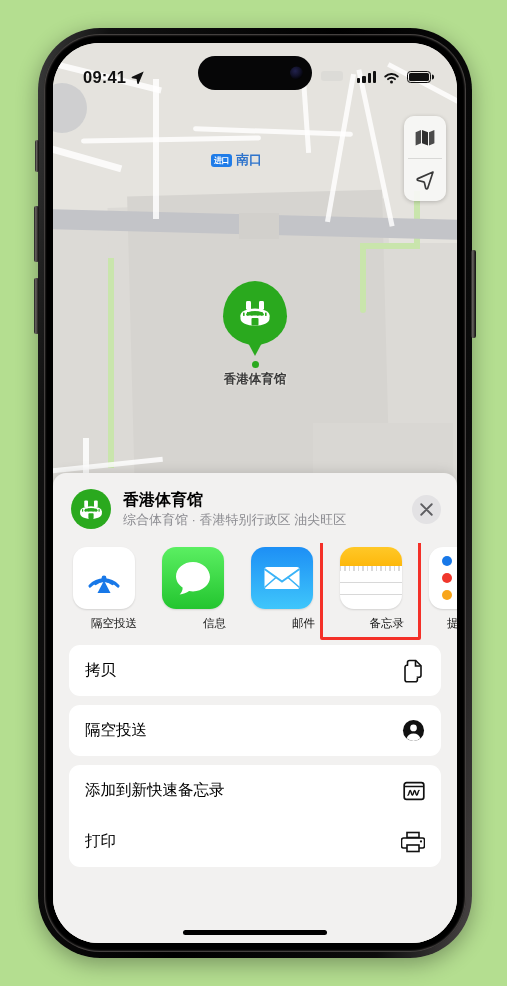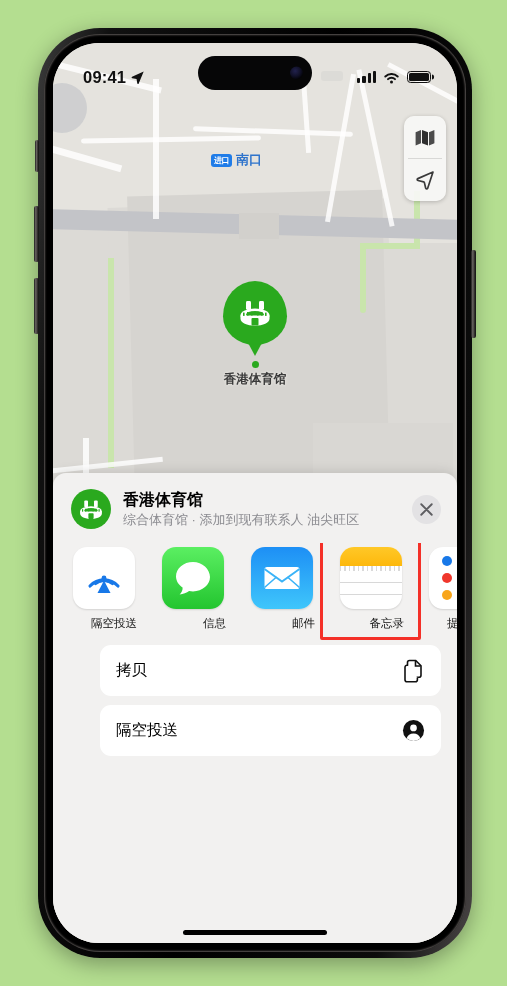--- a/index.html
+++ b/index.html
@@ -238,21 +238,21 @@
   #notes-top { height: 30%; background: linear-gradient(180deg,#ffc828 0%,#fdb80c 100%); }
   #notes-rings {
     height: 5px; background: repeating-linear-gradient(90deg,#d9d9d9 0 1.5px, transparent 1.5px 4.5px);
   }
   .notes-line { height: 1px; background: #d8d8d8; margin-top: 11px; }
   
   .ic-reminders { background: #fff; display:flex; flex-direction:column; align-items:flex-start; justify-content:center; padding-left:13px; gap:7px; }
   .rem-dot { width: 10px; height: 10px; border-radius: 50%; }
 
   
-  #action-list { padding: 0 16px; margin-left: 31px; }
+  #action-list { padding: 0 16px; }
   .action-group {
     background: #fff; border-radius: 11px;
     margin-bottom: 9px; overflow: hidden;
   }
   .action-row {
     display: flex; align-items: center; justify-content: space-between;
     padding: 0 16px; height: 51px; cursor: pointer;
   }
   .action-label { font-size: 15.5px; color: #000; font-weight: 500; }
   .action-icon { flex: 0 0 24px; display: flex; justify-content: flex-end; }
@@ -396,21 +396,21 @@
             <rect x="5" y="13.6" width="1.6" height="3.3" fill="#2aa91e"></rect>
             <rect x="9" y="13" width="1.6" height="3.6" fill="#2aa91e"></rect>
             <rect x="13" y="12.8" width="1.6" height="3.7" fill="#2aa91e"></rect>
             <rect x="19" y="12.8" width="1.6" height="3.7" fill="#2aa91e"></rect>
             <rect x="23" y="13" width="1.6" height="3.6" fill="#2aa91e"></rect>
             <rect x="27" y="13.6" width="1.6" height="3.3" fill="#2aa91e"></rect>
           </svg>
         </div>
         <div id="sheet-title-wrap">
           <div id="sheet-title">香港体育馆</div>
-          <div id="sheet-subtitle">综合体育馆 · 添加到现有联系人 油尖旺区</div>
+          <div id="sheet-subtitle">综合体育馆 · 香港特别行政区 油尖旺区</div>
         </div>
         <div id="close-button">
           <svg width="15" height="15" viewBox="0 0 16 16">
             <path d="M2.4 2.4 13.6 13.6M13.6 2.4 2.4 13.6" stroke="#5e5e62" stroke-width="2" stroke-linecap="round"></path>
           </svg>
         </div>
       </div>
 
       <div id="app-row">
 
@@ -491,20 +491,43 @@
               <svg width="23" height="23" viewBox="0 0 24 24">
                 <circle cx="12" cy="12" r="11" fill="#111"></circle>
                 <circle cx="12" cy="9.3" r="3.5" fill="#fff"></circle>
                 <path d="M4.8 20.2a7.6 7.6 0 0 1 14.4 0 11 11 0 0 1-14.4 0z" fill="#fff"></path>
               </svg>
             </span>
           </div>
         </div>
 
 
+        <div class="action-group">
+          <div class="action-row">
+            <span class="action-label">添加到新快速备忘录</span>
+            <span class="action-icon">
+              <svg width="22" height="21" viewBox="0 0 22 21">
+                <rect x="1.2" y="2.6" width="19.6" height="16.8" rx="2.4" fill="none" stroke="#111" stroke-width="1.7"></rect>
+                <path d="M1.2 6.4h19.6" stroke="#111" stroke-width="1.5"></path>
+                <path d="M5 15.2c1.1 0 1.1-4.6 2.2-4.6s1.1 4.6 2.2 4.6 1.1-4.6 2.2-4.6 1.1 4.6 2.2 4.6 1.1-4.6 2.2-4.6" fill="none" stroke="#111" stroke-width="1.5" stroke-linecap="round"></path>
+              </svg>
+            </span>
+          </div>
+          <div class="action-row">
+            <span class="action-label">打印</span>
+            <span class="action-icon">
+              <svg width="24" height="22" viewBox="0 0 24 22">
+                <rect x="6" y="1.5" width="12" height="5" fill="none" stroke="#111" stroke-width="1.6"></rect>
+                <path d="M2.5 7h19a2 2 0 0 1 2 2v6a2 2 0 0 1-2 2h-19a2 2 0 0 1-2-2V9a2 2 0 0 1 2-2z" fill="none" stroke="#111" stroke-width="1.6"></path>
+                <rect x="6" y="14" width="12" height="6.5" fill="#fff" stroke="#111" stroke-width="1.6"></rect>
+                <circle cx="20" cy="10.4" r="1.1" fill="#111"></circle>
+              </svg>
+            </span>
+          </div>
+        </div>
 
       </div>
     </div>
 
     <div id="home-indicator"></div>
 
   </div>
 </div>
 
 </body></html>

